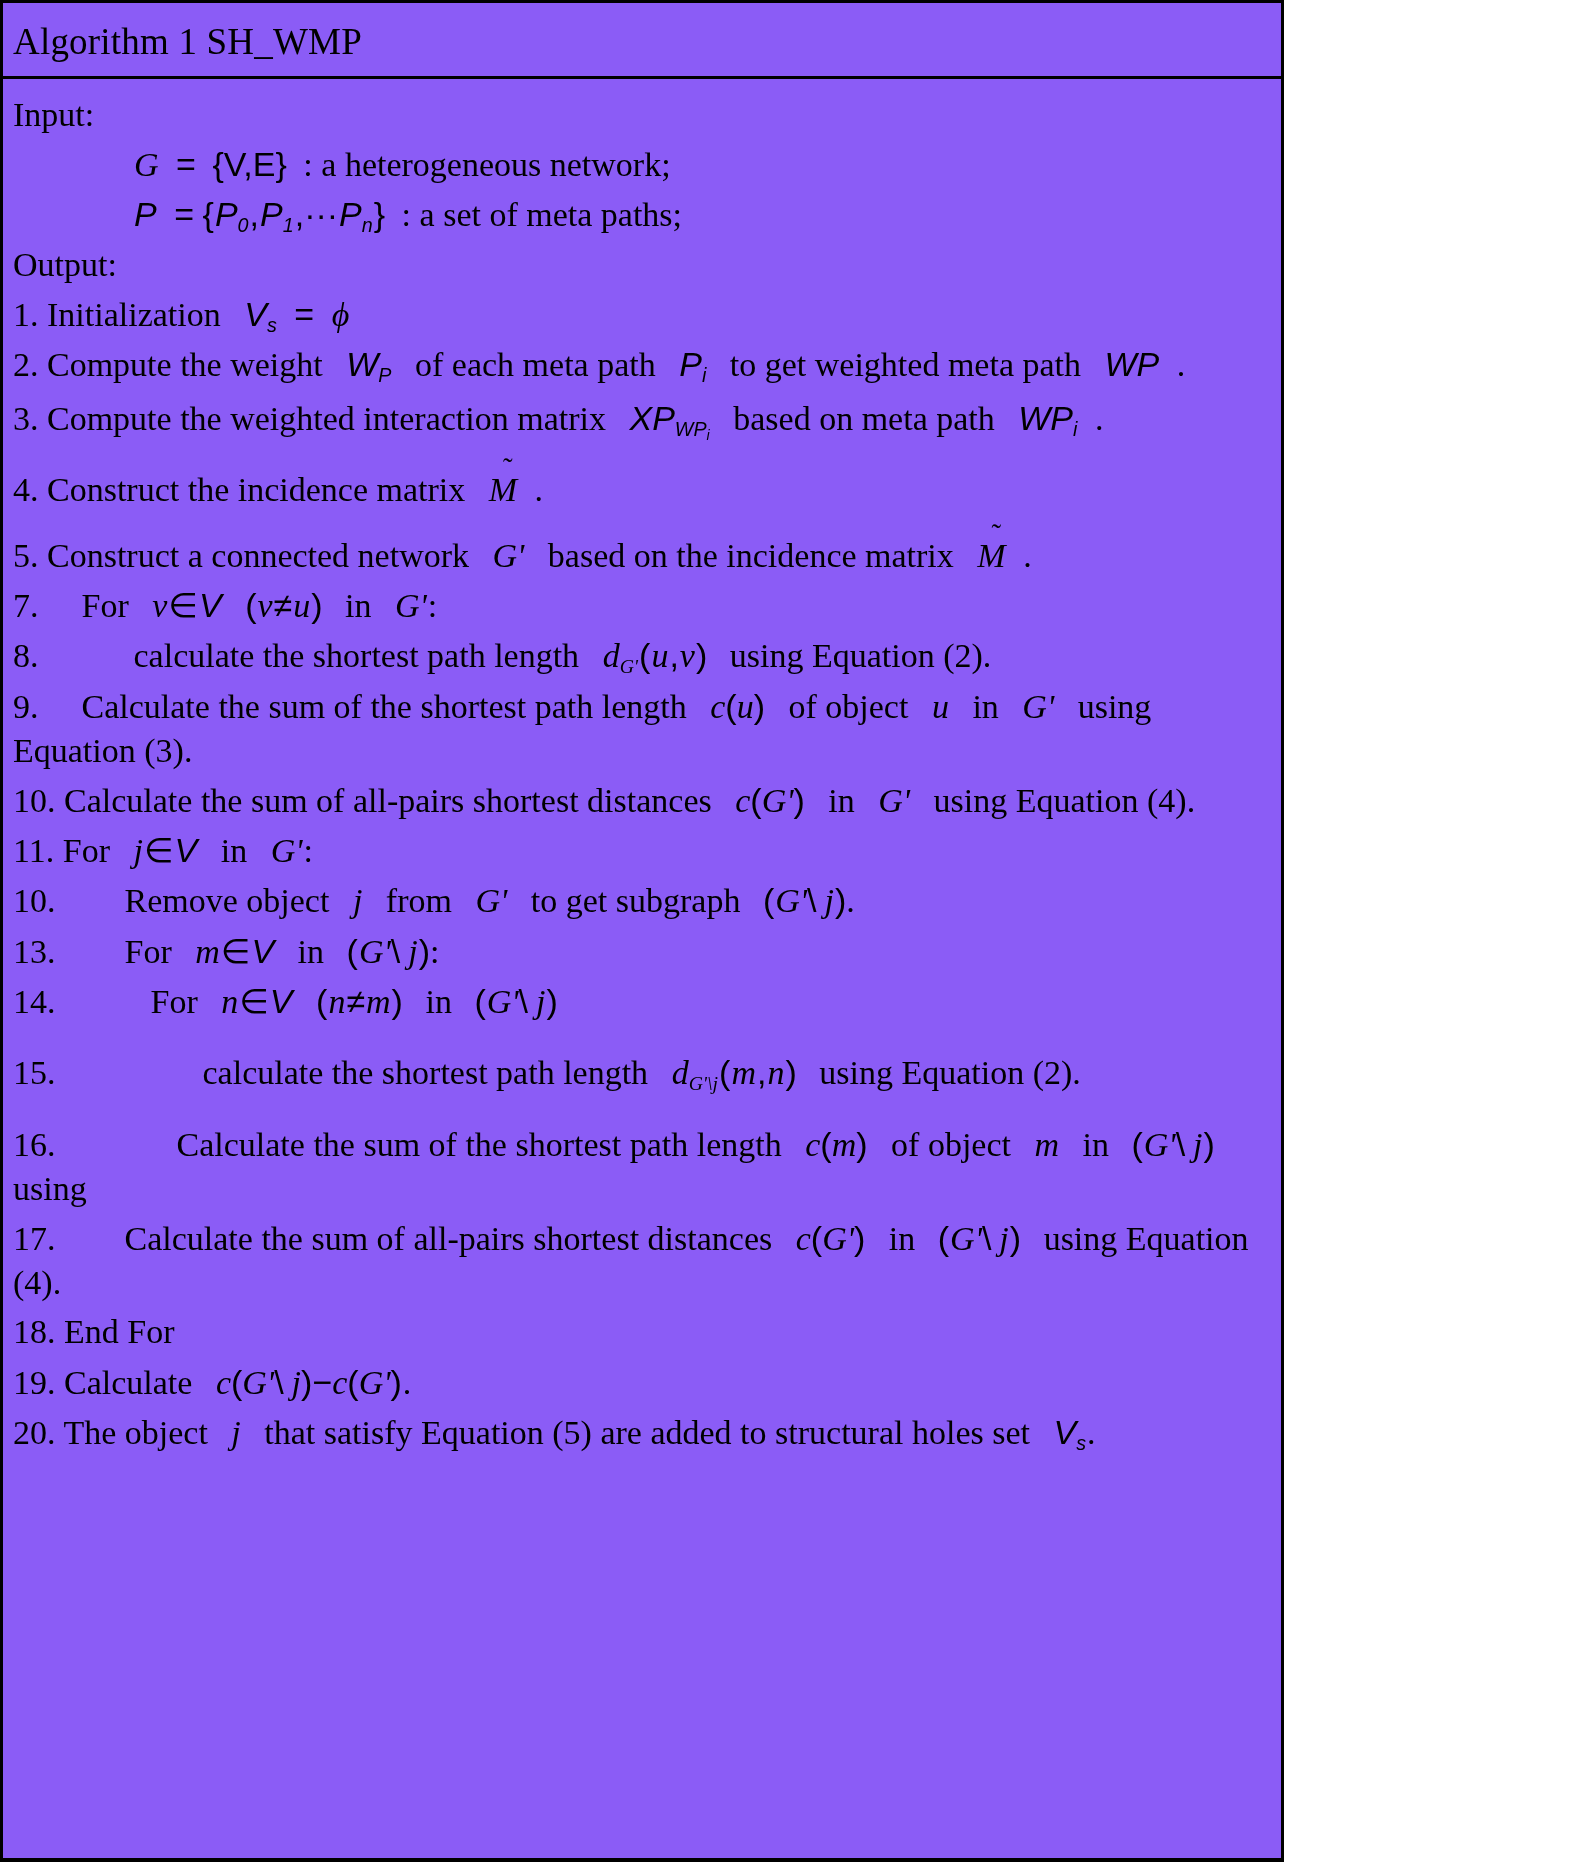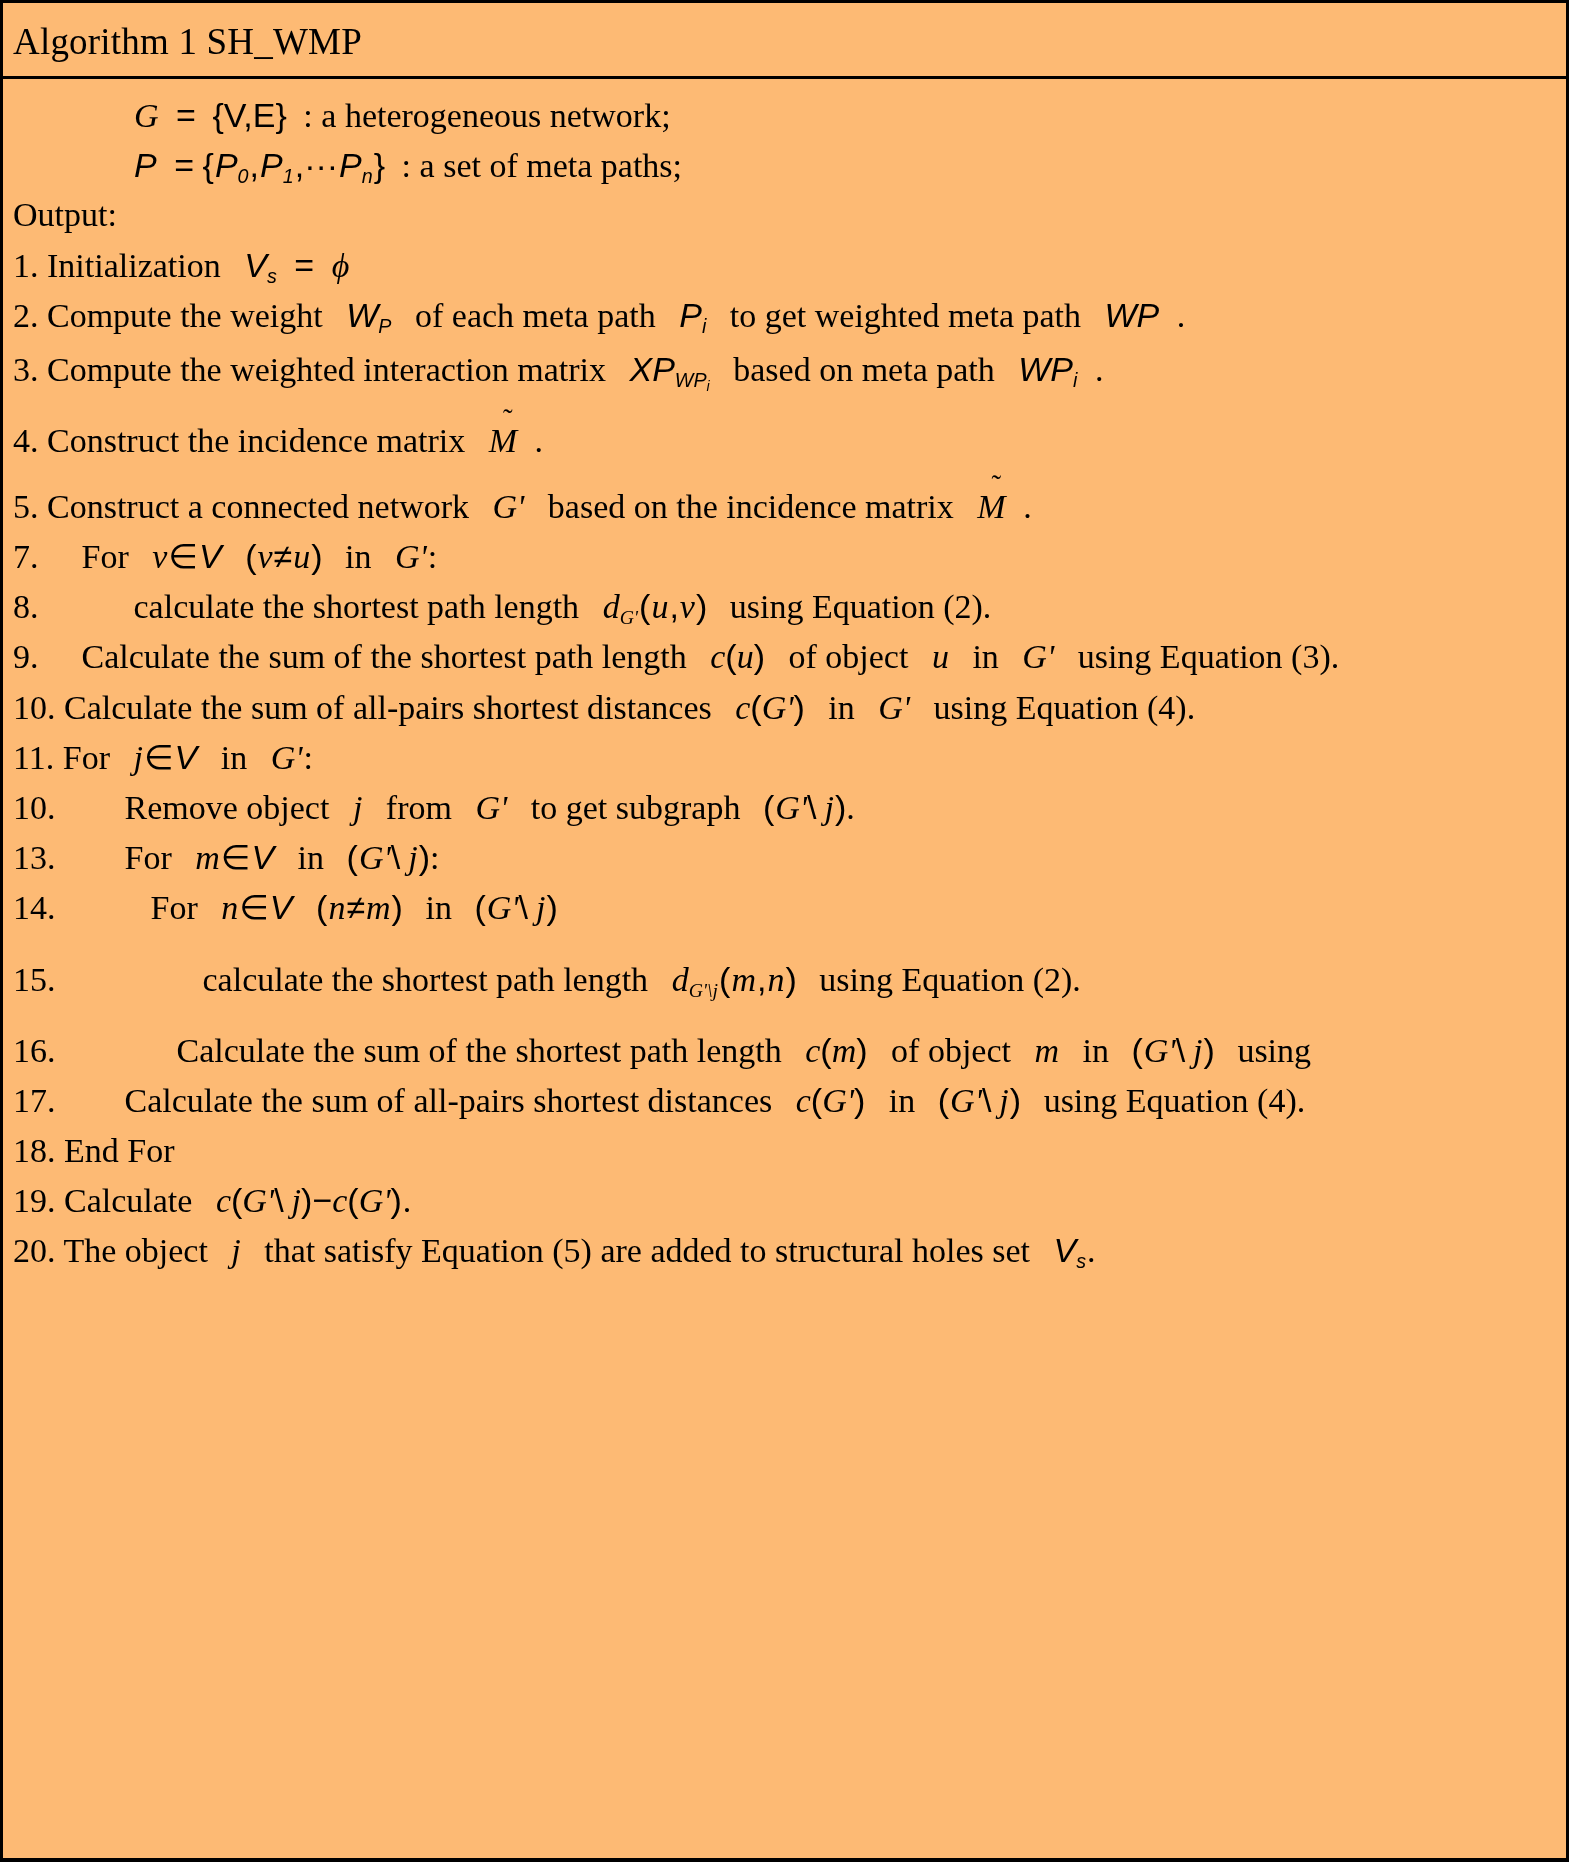--- a/index.html
+++ b/index.html
@@ -5,24 +5,24 @@
   html, body {
     margin: 0;
     padding: 0;
     background: #ffffff;
   }
   body {
     font-family: "Liberation Serif", "DejaVu Serif", serif;
     color: #000000;
   }
   .algorithm-box {
-    width: 1569px;
+    width: 1284px;
     min-height: 1862px;
     box-sizing: border-box;
-    background: #fdba74;
+    background: #8b5cf6;
     border-left: 3px solid #000;
     border-right: 3px solid #000;
     border-top: 3px solid #000;
     border-bottom: 4px solid #000;
     padding: 0;
     position: relative;
   }
   .algo-title {
     font-size: 37px;
     line-height: 1.0;
@@ -92,20 +92,21 @@
 </head>
 <body>
 
 <div class="algorithm-box">
 
   <div class="algo-title">Algorithm 1 SH_WMP</div>
   <div class="title-rule"></div>
 
   <div class="algo-body">
 
+    <div class="line">Input:</div>
 
     <div class="line indent-1">
       <span class="mi">G</span>
       <span class="sp-s"></span><span class="mn">=</span><span class="sp-s"></span>
       <span class="mn">{</span><span class="mn">V</span><span class="mn">,</span><span class="mn">E</span><span class="mn">}</span>
       <span class="sp-s"></span><span>: a heterogeneous network;</span>
     </div>
 
     <div class="line indent-1">
       <span class="ms">P</span>

